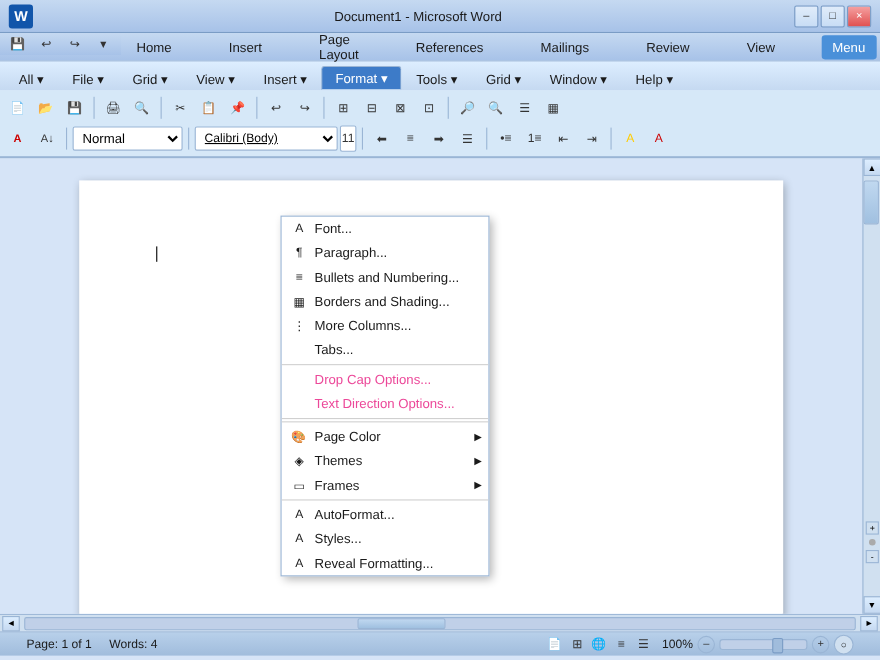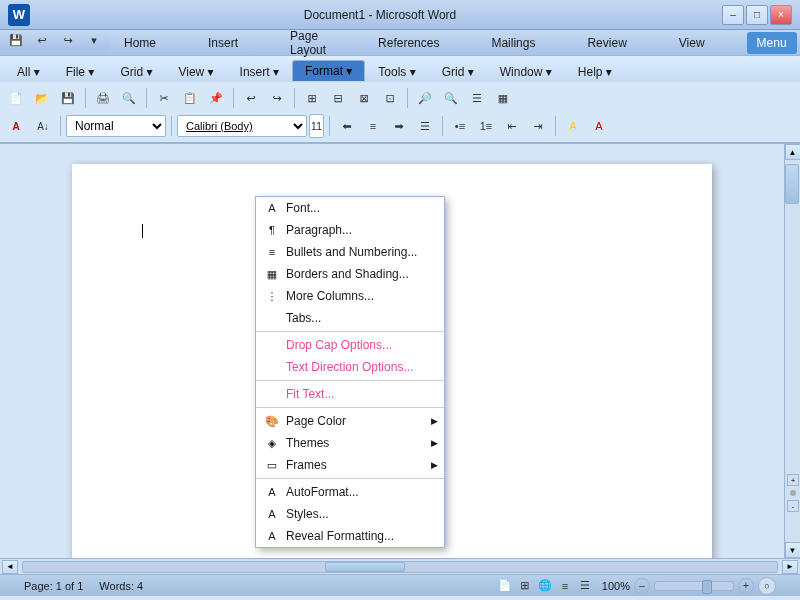--- a/index.html
+++ b/index.html
@@ -316,21 +316,21 @@
     <div class="toolbar-btn" style="width:18px;height:18px;border-radius:50%;background:#4a90d9;color:white;font-size:11px;">?</div>
   </div>
 </div>
 
 <div class="ribbon-tabs">
   <div class="ribbon-tab">All ▾</div>
   <div class="ribbon-tab">File ▾</div>
   <div class="ribbon-tab">Grid ▾</div>
   <div class="ribbon-tab">View ▾</div>
   <div class="ribbon-tab">Insert ▾</div>
-  <div class="ribbon-tab active" style="background:#3d7bc8;color:#000000;">Format ▾</div>
+  <div class="ribbon-tab active" style="background:#3d7bc8;color:#ffffff;">Format ▾</div>
   <div class="ribbon-tab">Tools ▾</div>
   <div class="ribbon-tab">Grid ▾</div>
   <div class="ribbon-tab">Window ▾</div>
   <div class="ribbon-tab">Help ▾</div>
 </div>
 
 <div class="toolbar-area">
   <div class="toolbar-row">
     <div class="toolbar-btn">📄</div>
     <div class="toolbar-btn">📂</div>
@@ -446,24 +446,20 @@
       <span>Drop Cap Options...</span>
     </div>
 
     <div class="dropdown-item disabled">
       <span class="dropdown-icon"></span>
       <span>Text Direction Options...</span>
     </div>
     <div class="dropdown-separator"></div>
 
 
-    <div class="dropdown-item disabled">
-      <span class="dropdown-icon"></span>
-      <span>Fit Text...</span>
-    </div>
     <div class="dropdown-separator"></div>
 
     <div class="dropdown-item has-arrow">
       <span class="dropdown-icon">🎨</span>
       <span>Page Color</span>
     </div>
 
     <div class="dropdown-item has-arrow">
       <span class="dropdown-icon">◈</span>
       <span>Themes</span>

